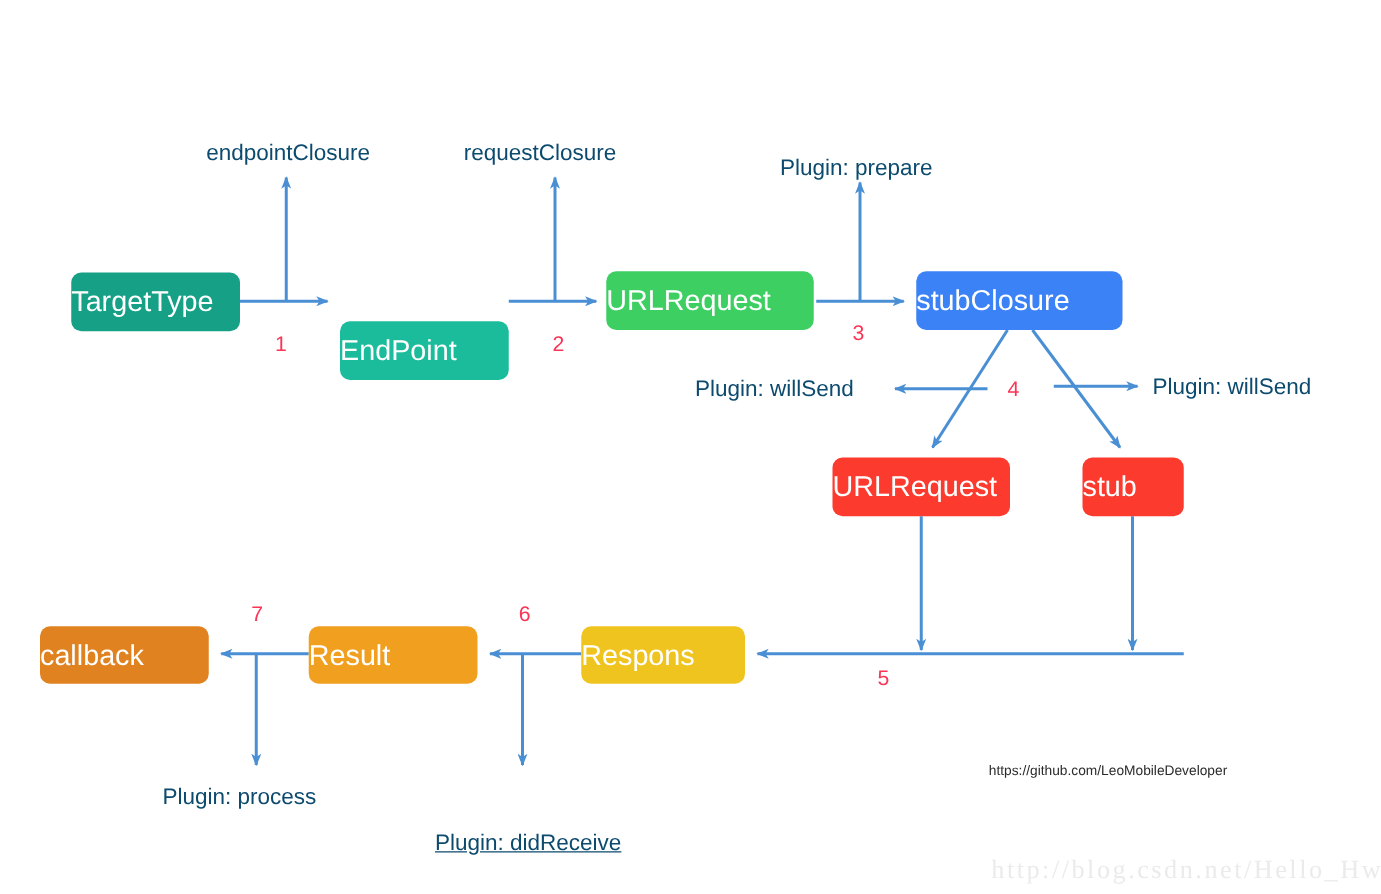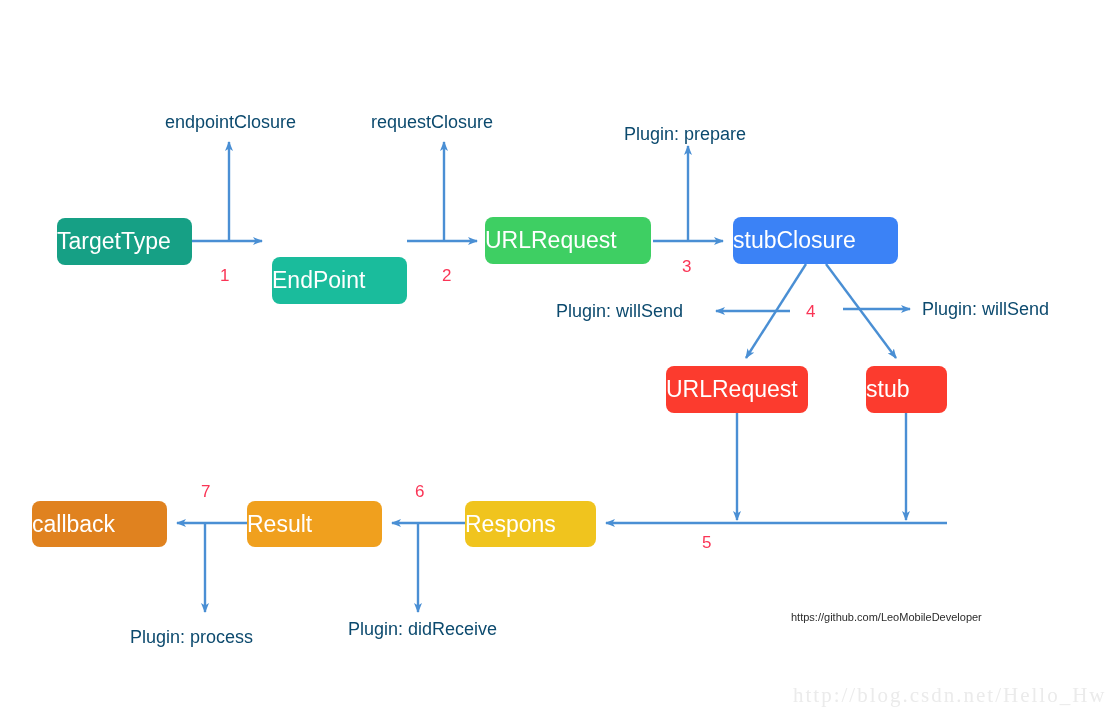--- a/index.html
+++ b/index.html
@@ -99,21 +99,21 @@
   <div class="node" style="left:32px;top:501px;width:135px;height:46px;background:#e0821f;">
     <span>callback</span>
   </div>
 
   <div class="plain-label" style="left:165px;top:112px;">endpointClosure</div>
   <div class="plain-label" style="left:371px;top:112px;">requestClosure</div>
   <div class="plain-label" style="left:624px;top:124px;">Plugin: prepare</div>
   <div class="plain-label" style="left:556px;top:301px;">Plugin: willSend</div>
   <div class="plain-label" style="left:922px;top:299px;">Plugin: willSend</div>
   <div class="plain-label" style="left:130px;top:627px;">Plugin: process</div>
-  <div class="plain-label" style="left:348px;top:619px;">Plugin: didReceive</div>
+  <div class="plain-label" style="left:348px;top:664px;text-decoration:underline;">Plugin: didReceive</div>
 
   <div class="step-num" style="left:220px;top:266px;">1</div>
   <div class="step-num" style="left:442px;top:266px;">2</div>
   <div class="step-num" style="left:682px;top:257px;">3</div>
   <div class="step-num" style="left:806px;top:302px;">4</div>
   <div class="step-num" style="left:702px;top:533px;">5</div>
   <div class="step-num" style="left:415px;top:482px;">6</div>
   <div class="step-num" style="left:201px;top:482px;">7</div>
 
   <div class="wm-gh" style="left:791px;top:611px;">https://github.com/LeoMobileDeveloper</div>

